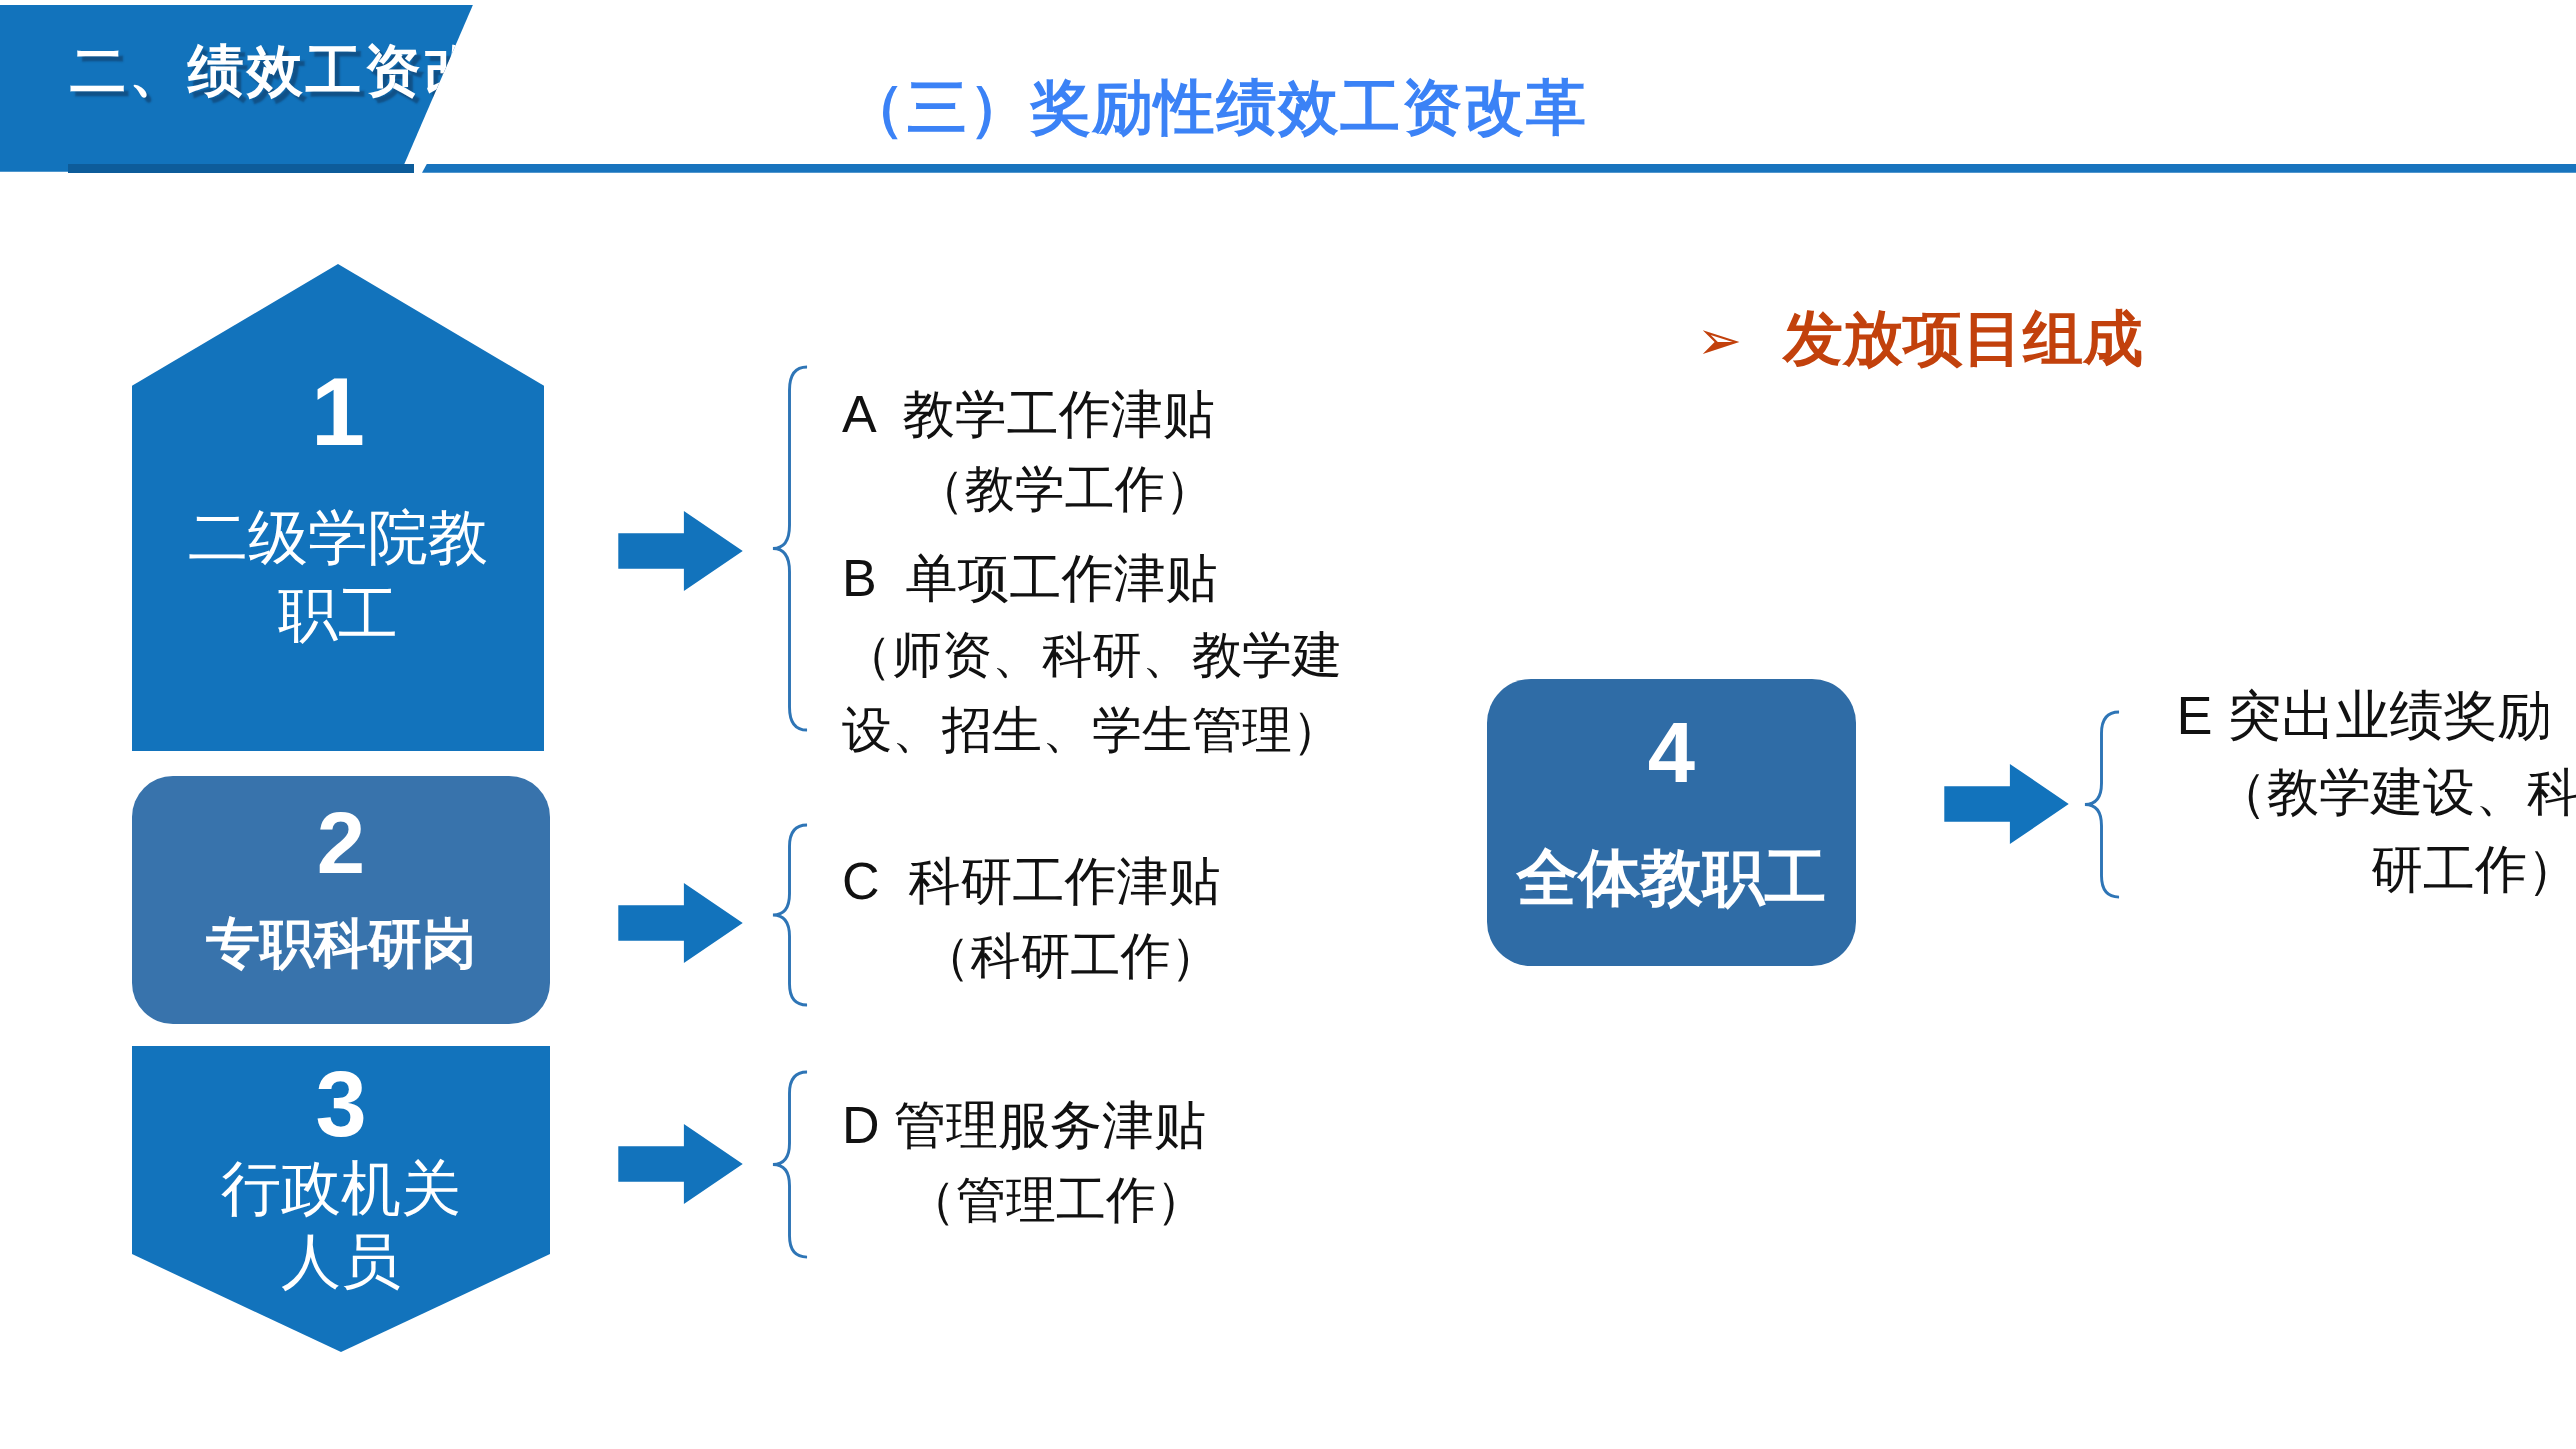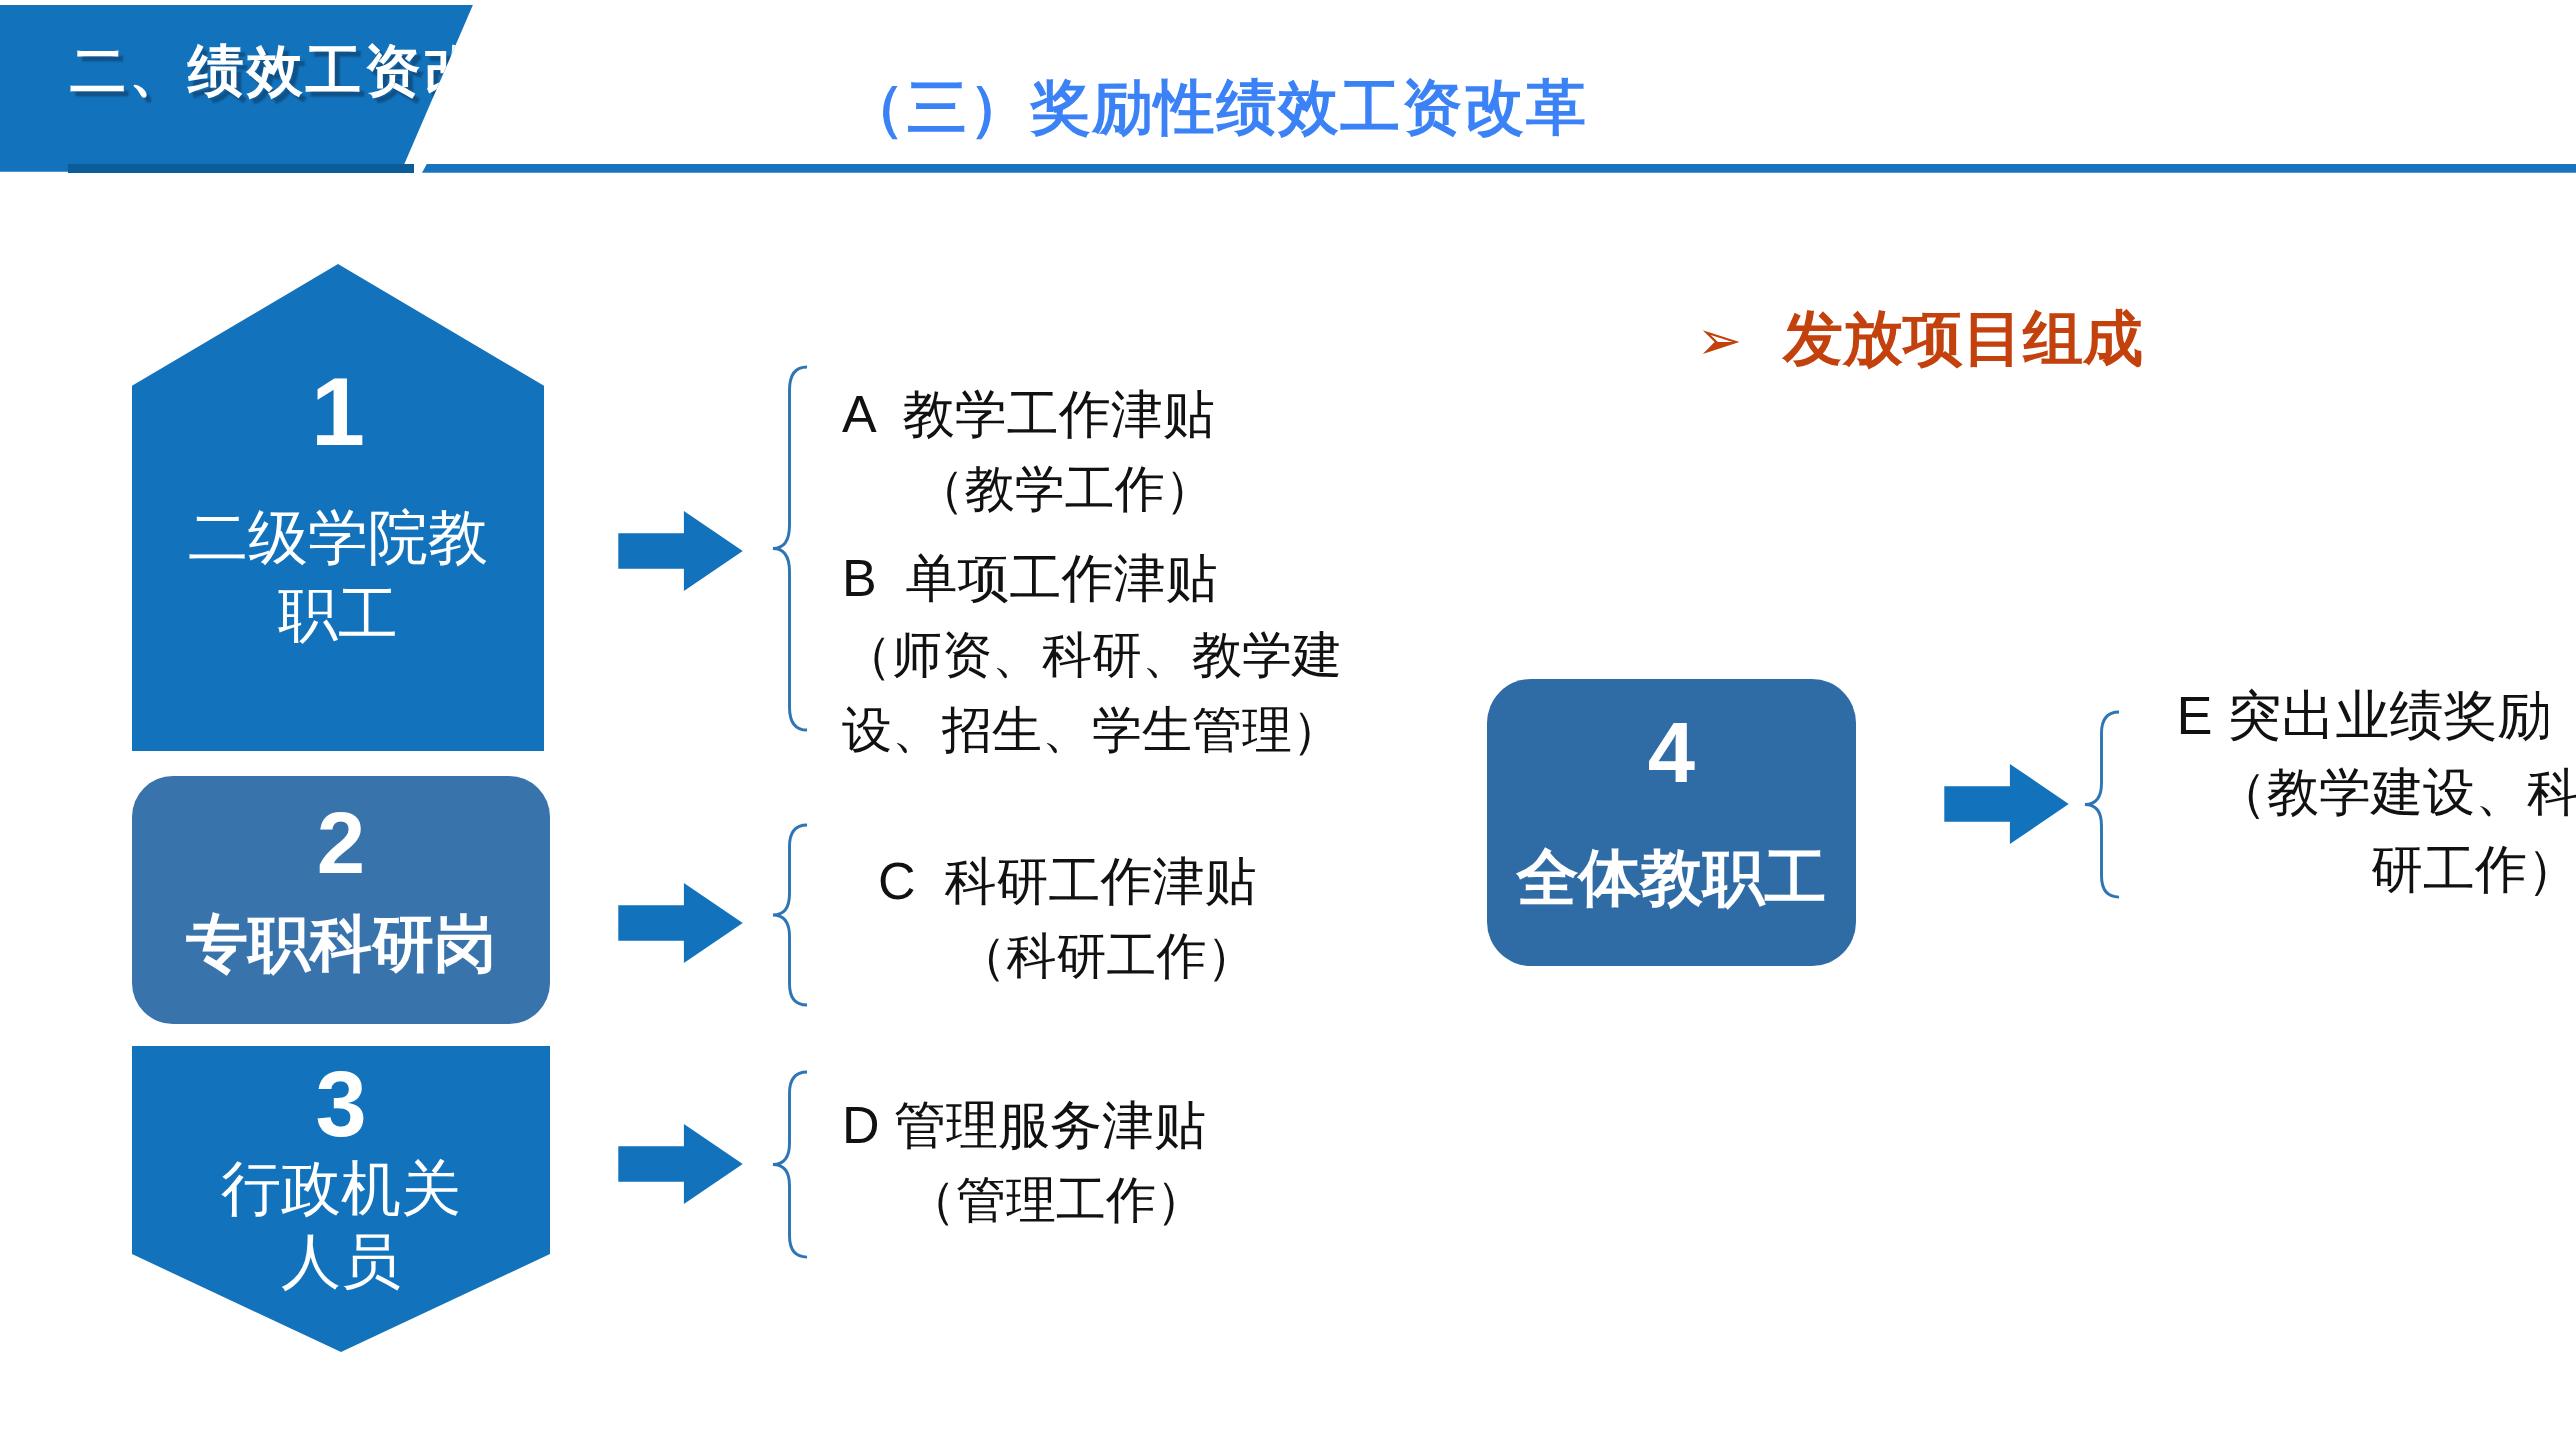--- a/index.html
+++ b/index.html
@@ -32,21 +32,21 @@
   .shape-3{left:132px;top:1046px;width:418px;height:306px;background:var(--accent);
            clip-path:polygon(0 0,100% 0,100% 68%,50% 100%,0 68%);}
   .shape-4{left:1487px;top:679px;width:369px;height:287px;background:var(--steel_dark);border-radius:44px;}
   .shape .num{position:absolute;left:0;width:100%;font-weight:700;line-height:1.05;}
   .shape-1 .num{top:97px;font-size:97px;}
   .shape-2 .num{top:21px;font-size:87px;}
   .shape-3 .num{top:9.7px;font-size:92px;}
   .shape-4 .num{top:29px;font-size:85px;}
   .shape .lbl{position:absolute;left:0;width:100%;font-size:60px;line-height:77px;white-space:pre;}
   .shape-1 .lbl{top:235px;}
-  .shape-2 .lbl{top:129px;font-weight:700;font-size:62px;}
+  .shape-2 .lbl{top:129px;font-weight:700;font-size:54px;}
   .shape-3 .lbl{top:106px;line-height:73px;}
   .shape-4 .lbl{top:145px;font-weight:700;font-size:62px;margin-top:15px;}
 
   
   .arrow{position:absolute;width:126px;height:82px;}
   .arrow svg{display:block;width:100%;height:100%;}
   .arrow-1{left:618px;top:510px;}
   .arrow-2{left:618px;top:882px;}
   .arrow-3{left:618px;top:1123px;}
   .arrow-4{left:1944px;top:763px;}
@@ -59,21 +59,21 @@
   .brace-d{left:770px;top:1070px;height:189px;}
   .brace-e{left:2082px;top:710px;height:189px;}
 
   
   .item{position:absolute;color:var(--text);}
   .item .t{font-size:52px;font-weight:400;line-height:75px;white-space:pre;}
   .item .d{font-size:50px;font-weight:400;line-height:75px;white-space:pre;text-align:right;}
   .item-a{left:842px;top:377px;}
   .item-b{left:842px;top:539px;}
   .item-b .t{line-height:79px;}
-  .item-c{left:878px;top:844px;}
+  .item-c{left:842px;top:844px;}
   .item-d{left:842px;top:1088px;}
   .item-e{left:2149px;top:677px;width:430px;text-align:center;}
   .item-e .t{font-size:54px;line-height:77px;}
   .item-e .d{font-size:52px;line-height:77px;}
 </style>
 </head>
 <body>
 
 <div class="slide">
 

